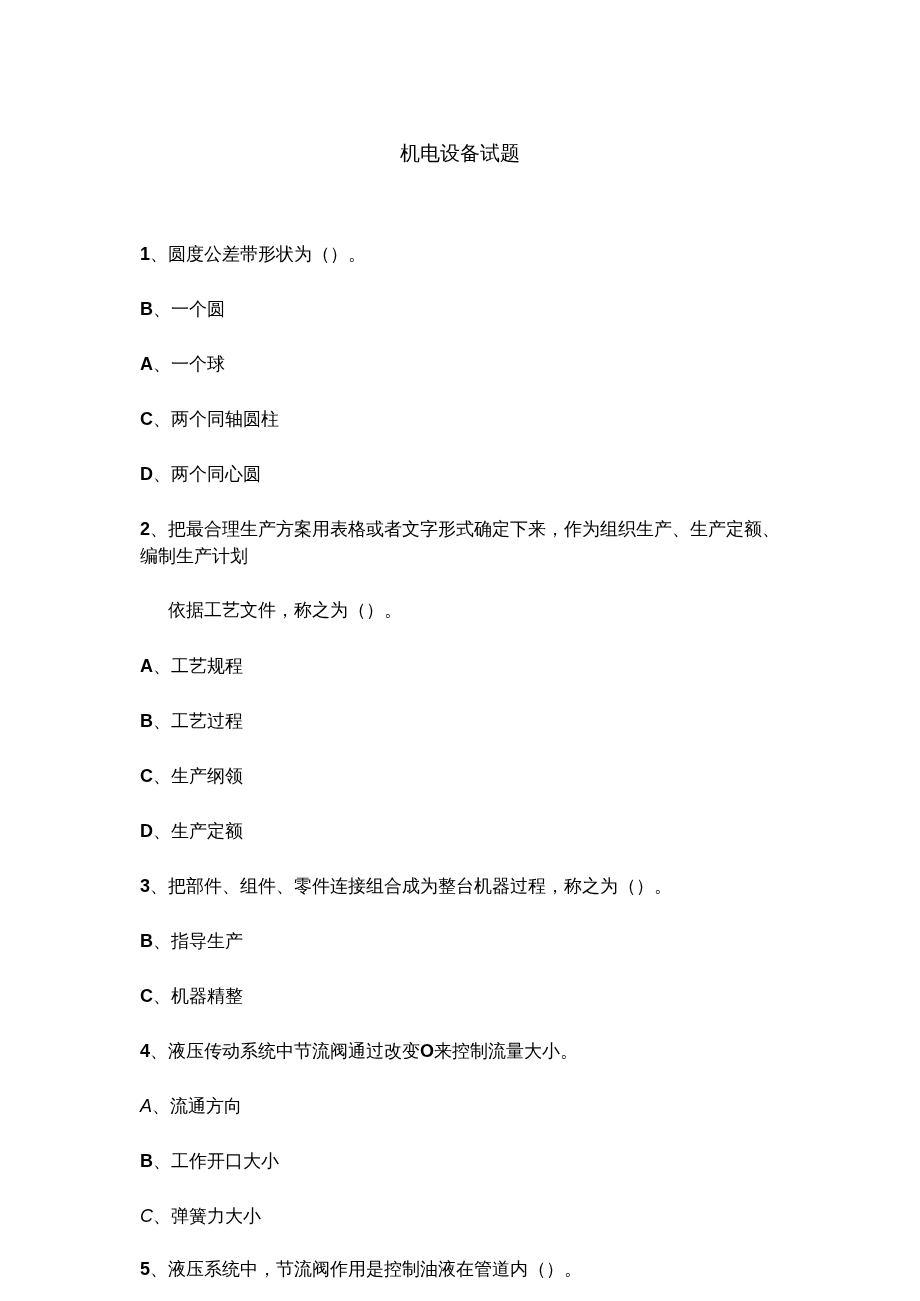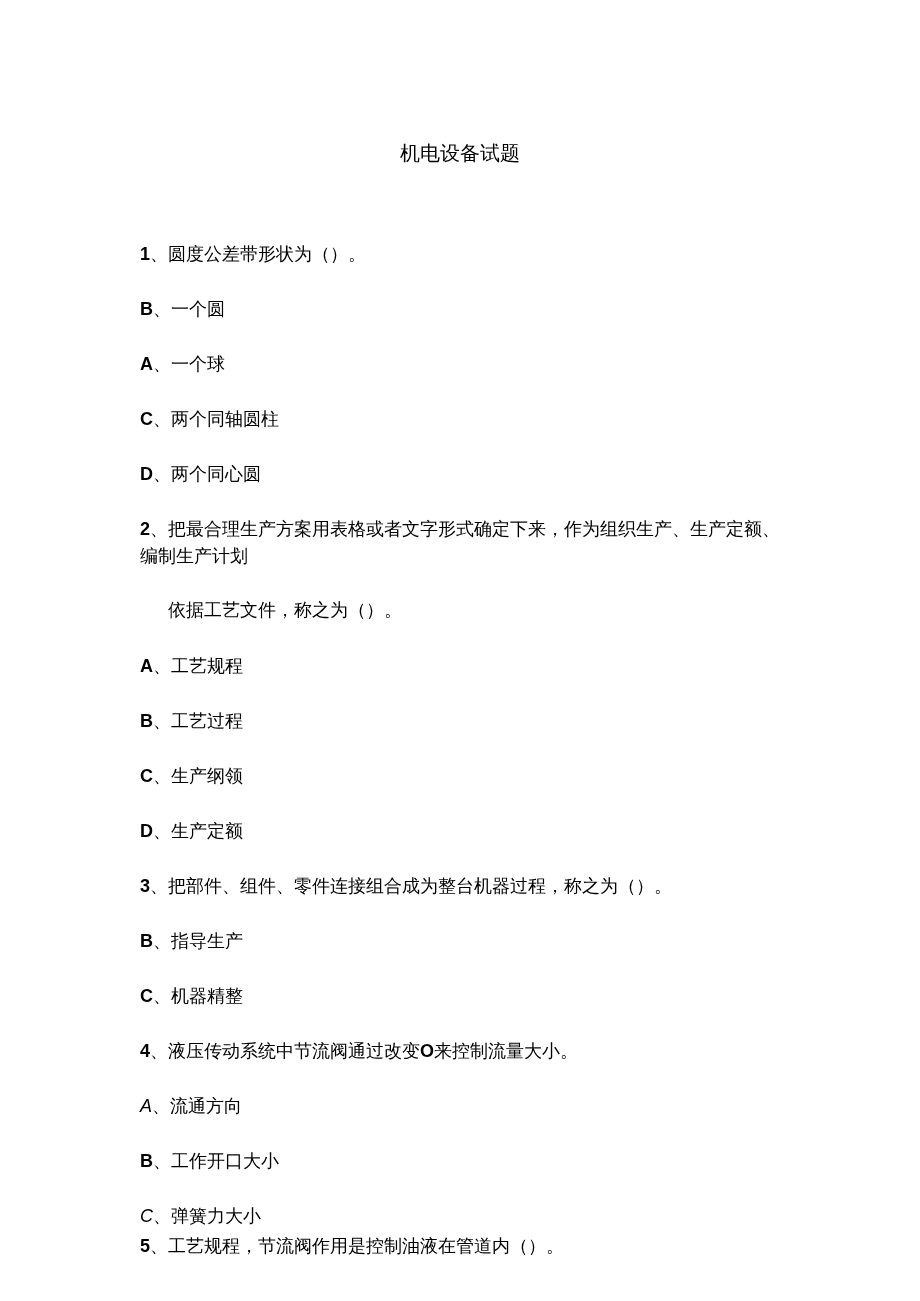--- a/index.html
+++ b/index.html
@@ -33,21 +33,21 @@
   .label {
     font-family: Arial, "Helvetica", sans-serif;
     font-weight: bold;
   }
   .label-it {
     font-family: Arial, "Helvetica", sans-serif;
     font-style: italic;
     font-weight: normal;
   }
   .tight {
-    margin-bottom: 3px;
+    margin-bottom: 26px;
   }
 </style>
 </head>
 <body>
 
 <div class="page">
 
   <div class="title">机电设备试题</div>
 
   <div class="line">
@@ -102,16 +102,16 @@
     <span class="label-it">A</span><span>、流通方向</span>
   </div>
   <div class="line">
     <span class="label">B</span><span>、工作开口大小</span>
   </div>
   <div class="line tight">
     <span class="label-it">C</span><span>、弹簧力大小</span>
   </div>
 
   <div class="line">
-    <span class="label">5</span><span>、工艺规程，节流阀作用是控制油液在管道内（）。</span>
+    <span class="label">5</span><span>、液压系统中，节流阀作用是控制油液在管道内（）。</span>
   </div>
 
 </div>
 
 </body></html>

